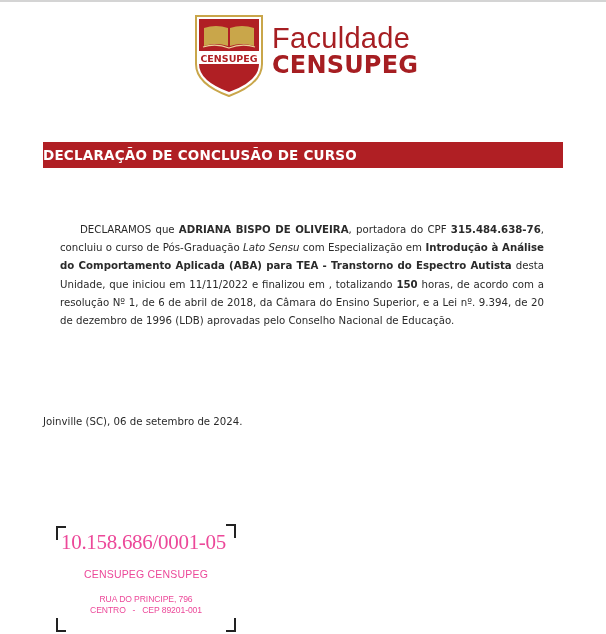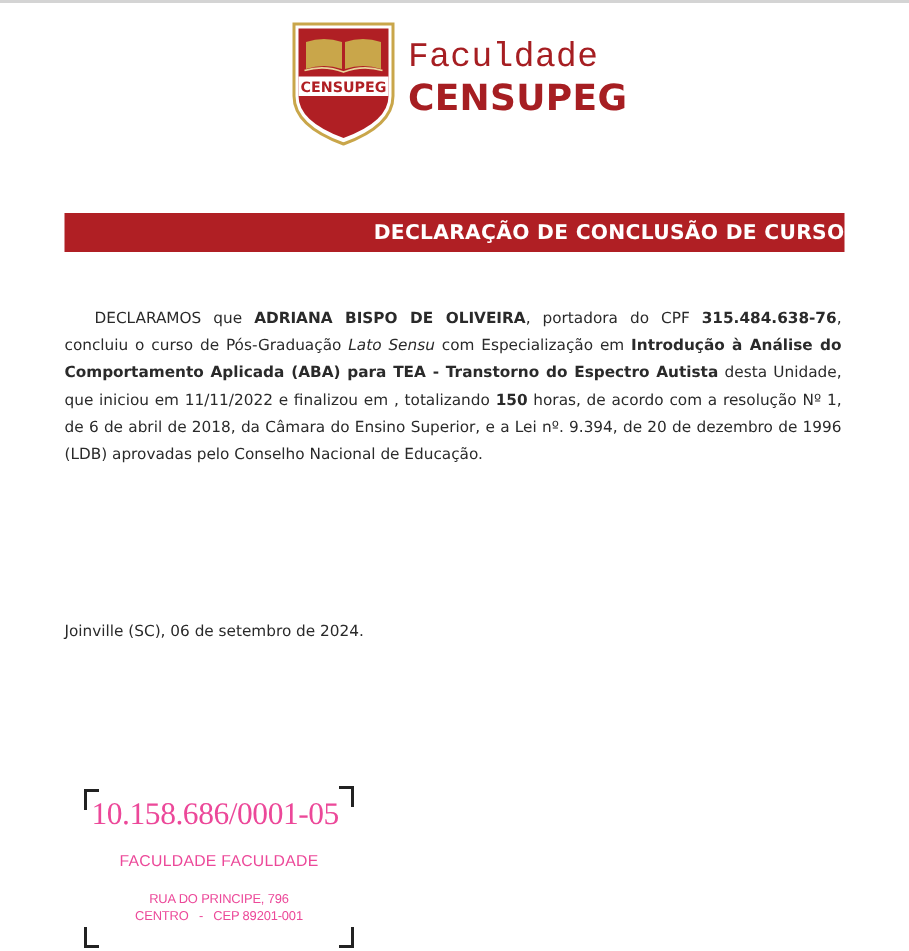--- a/index.html
+++ b/index.html
@@ -4,31 +4,31 @@
   <style>
     html, body { margin: 0; padding: 0; }
     body {
       width: 606px; height: 634px; background: #ffffff; position: relative; overflow: hidden;
       font-family: "DejaVu Sans", sans-serif; color: #222;
     }
     .topline { position: absolute; left: 0; top: 0; width: 606px; height: 2px; background: #d4d4d4; }
     .logo { position: absolute; left: 194px; top: 14px; width: 230px; height: 86px; }
     .shield { position: absolute; left: 0; top: 0; width: 70px; height: 84px; }
     .brand { position: absolute; left: 78px; top: 10px; color: #a61e22; }
-    .brand-top { font-family: Liberation Mono, monospace; font-size: 23px; line-height: 28px; letter-spacing: 0.3px; }
+    .brand-top { font-family: Liberation Sans, sans-serif; font-size: 29px; line-height: 28px; letter-spacing: 0.3px; }
     .brand-bottom { font-family: "DejaVu Sans", sans-serif; font-weight: bold; font-size: 24px; line-height: 26px; letter-spacing: 0.2px; }
     .banner {
       position: absolute; left: 43px; top: 142px; width: 520px; height: 26px; background: #b01f24;
-      color: #fff; font-weight: bold; font-size: 13.5px; line-height: 26px; text-align: right; letter-spacing: 0.2px;
+      color: #fff; font-weight: bold; font-size: 13.5px; line-height: 26px; text-align: left; letter-spacing: 0.2px;
     }
     .body-text {
       position: absolute; left: 43px; top: 204px; width: 518px;
       font-size: 10.2px; line-height: 18.2px; text-align: justify; color: #2a2a2a;
     }
-    .body-text p { margin: 0; text-indent: 20px; }
+    .body-text p { margin: 17px; text-indent: 20px; }
     .date { position: absolute; left: 43px; top: 416px; font-size: 10.2px; color: #2a2a2a; }
     .stamp { position: absolute; left: 56px; top: 524px; width: 180px; height: 108px; color: #ec4899; }
     .cnpj {
       position: absolute; left: 5px; top: 6px; font-family: "Liberation Serif", serif; font-size: 21px; letter-spacing: -0.3px;
     }
     .corner { position: absolute; width: 8px; height: 12px; border-color: #222; border-style: solid; border-width: 0; }
     .c-tl { left: 0; top: 2px; border-left-width: 2px; border-top-width: 2px; }
     .c-tr { left: 170px; top: 0; border-right-width: 2px; border-top-width: 2px; }
     .c-bl { left: 0; top: 94px; border-left-width: 2px; border-bottom-width: 2px; }
     .c-br { left: 170px; top: 94px; border-right-width: 2px; border-bottom-width: 2px; }
@@ -66,17 +66,17 @@
 </div>
 
 <div class="date">Joinville (SC), 06 de setembro de 2024.</div>
 
 <div class="stamp">
   <div class="corner c-tl"></div>
   <div class="corner c-tr"></div>
   <div class="corner c-bl"></div>
   <div class="corner c-br"></div>
   <div class="cnpj">10.158.686/0001-05</div>
-  <div class="stamp-name">FACULDADE FACULDADE</div>
+  <div class="stamp-name">CENSUPEG CENSUPEG</div>
   <div class="stamp-line sl1">RUA DO PRINCIPE, 796</div>
   <div class="stamp-line sl2" style="white-space:pre;">CENTRO   -   CEP 89201-001</div>
   <div class="stamp-line sl3" style="white-space:pre;margin-top:32px;">JOINVILLE  -  SANTA CATARINA</div>
 </div>
 
 </body></html>

